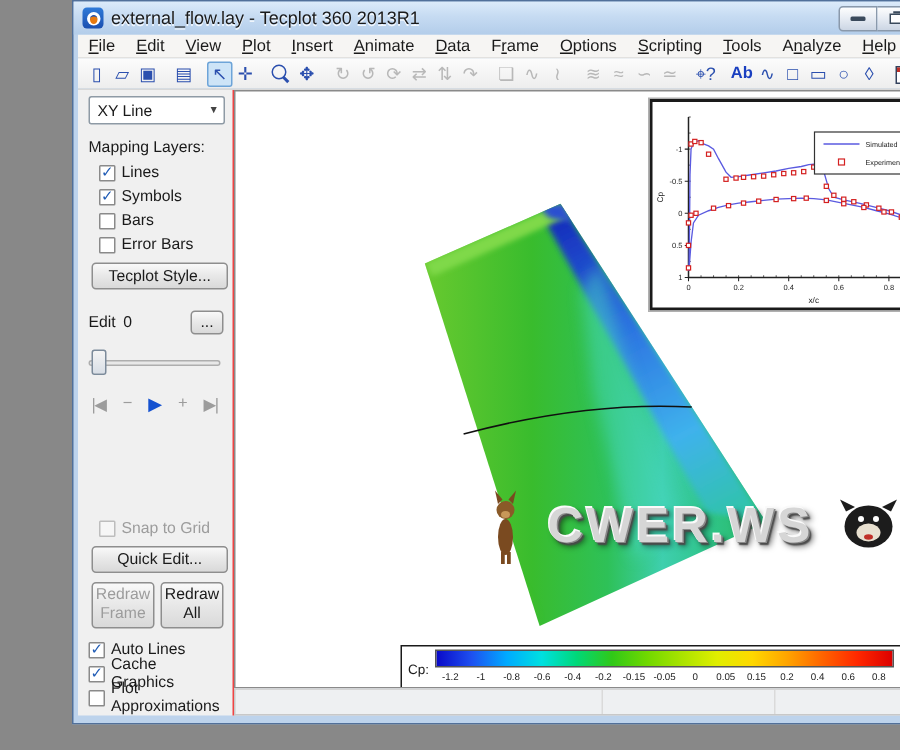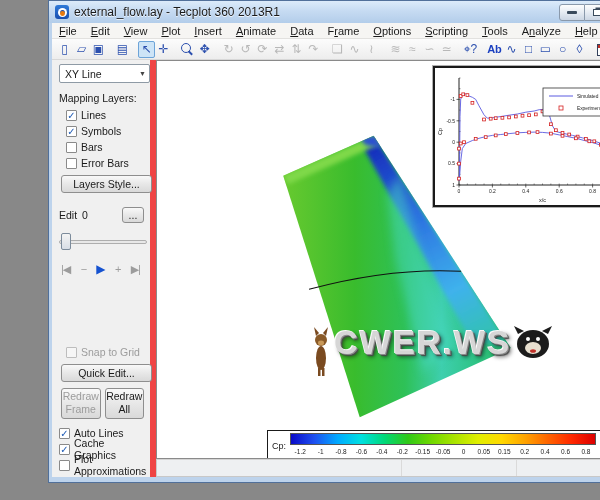--- a/index.html
+++ b/index.html
@@ -44,21 +44,21 @@
   .ico-zoom::before{content:"";width:8px;height:8px;border:1.8px solid #2b4fae;border-radius:50%;
     position:absolute;left:2px;top:2px;}
   .ico-zoom::after{content:"";width:5px;height:1.8px;background:#2b4fae;position:absolute;left:9px;top:11px;
     transform:rotate(45deg);}
   .ico-frame{position:relative;}
   .ico-frame::before{content:"";position:absolute;left:2px;top:3px;width:12px;height:10px;
     border:1px solid #33415c;background:#fff;}
   .ico-frame::after{content:"";position:absolute;left:3px;top:4px;width:10px;height:3px;background:#c03028;}
   
   .main{flex:1;display:flex;margin:0 3px;min-height:0;}
-  .sidebar{width:104px;background:#f0f0f0;border-right:6px solid #ef4444;display:flex;flex-direction:column;
+  .sidebar{width:104px;background:#f0f0f0;border-right:1px solid #ef4444;display:flex;flex-direction:column;
     padding:4px 6px 4px 7px;font-size:10.5px;justify-content:center;}
   .select{height:19px;border:1px solid #8e9aa5;background:#fff;border-radius:2px;display:flex;align-items:center;
     padding:0 3px 0 5px;justify-content:space-between;width:91px;}
   .sel-arrow{font-size:7px;color:#444;}
   .side-label{margin-top:9px;margin-bottom:3px;}
   .cb-row{display:flex;align-items:center;gap:4px;height:16px;margin-left:7px;}
   .cb-row.off{color:#9c9c9c;}
   .cb{width:11px;height:11px;border:1px solid #8a8a8a;background:#fff;border-radius:1px;font-size:10px;
     line-height:10px;text-align:center;color:#1f5bb5;flex:0 0 auto;font-weight:bold;}
   .cb-row.off .cb{border-color:#bdbdbd;background:#f6f6f6;}
@@ -79,21 +79,21 @@
   .spacer{flex:1;}
   .quick-edit-btn{width:91px;height:18px;margin:4px 0 4px 2px;}
   .redraw-row{display:flex;gap:4px;margin:2px 0 4px 2px;}
   .redraw-btn{width:44px;height:31px;line-height:1.25;padding-top:1px;}
   .opts{margin-top:2px;}
   .opts .cb-row{margin-left:0;}
   
   .rightcol{flex:1;display:flex;flex-direction:column;min-width:0;}
   .canvas-wrap{flex:1;border:1px solid #8a8a8a;background:#fff;position:relative;overflow:hidden;}
   .wing{position:absolute;left:0;top:0;width:100%;height:100%;}
-  .watermark{position:absolute;left:152px;top:263px;display:flex;align-items:flex-start;gap:1px;}
+  .watermark{position:absolute;left:168px;top:263px;display:flex;align-items:center;gap:16px;}
   .wm-text{font-size:33px;font-weight:bold;letter-spacing:2px;color:#d6d6d6;
     text-shadow:-1px -1px 0 #fafafa,1px 1px 0 #8a8a8a,2px 2px 1px #4a4a4a,3px 3px 4px rgba(0,0,0,.55);}
   
   .inset{position:absolute;right:5px;top:5px;width:205px;height:141px;background:#fff;
     border:2px solid #1a1a1a;outline:1px solid #b0b0b0;}
   .inset svg{display:block;}
   
   .cbar{position:absolute;left:110px;top:369px;width:334px;height:29px;border:1px solid #1a1a1a;
     background:#fff;display:flex;align-items:stretch;padding:2px 4px 1px 4px;gap:4px;}
   .cbar-label{font-size:9px;padding-top:8px;flex:0 0 auto;}
@@ -199,21 +199,21 @@
           </div>
           <div class="cb-row">
             <span class="cb"></span>
             <span class="cb-label">Bars</span>
           </div>
           <div class="cb-row">
             <span class="cb"></span>
             <span class="cb-label">Error Bars</span>
           </div>
         </div>
-      <button class="btn mapping-style-btn">Layers Style...</button>
+      <button class="btn mapping-style-btn">Tecplot Style...</button>
       <div class="time-row">
         <span>Edit</span>
         <span>0</span>
         <button class="btn time-more">...</button>
       </div>
       <div class="slider">
         <span class="slider-track"></span>
         <span class="slider-handle"></span>
       </div>
       <div class="playback" id="playback">

